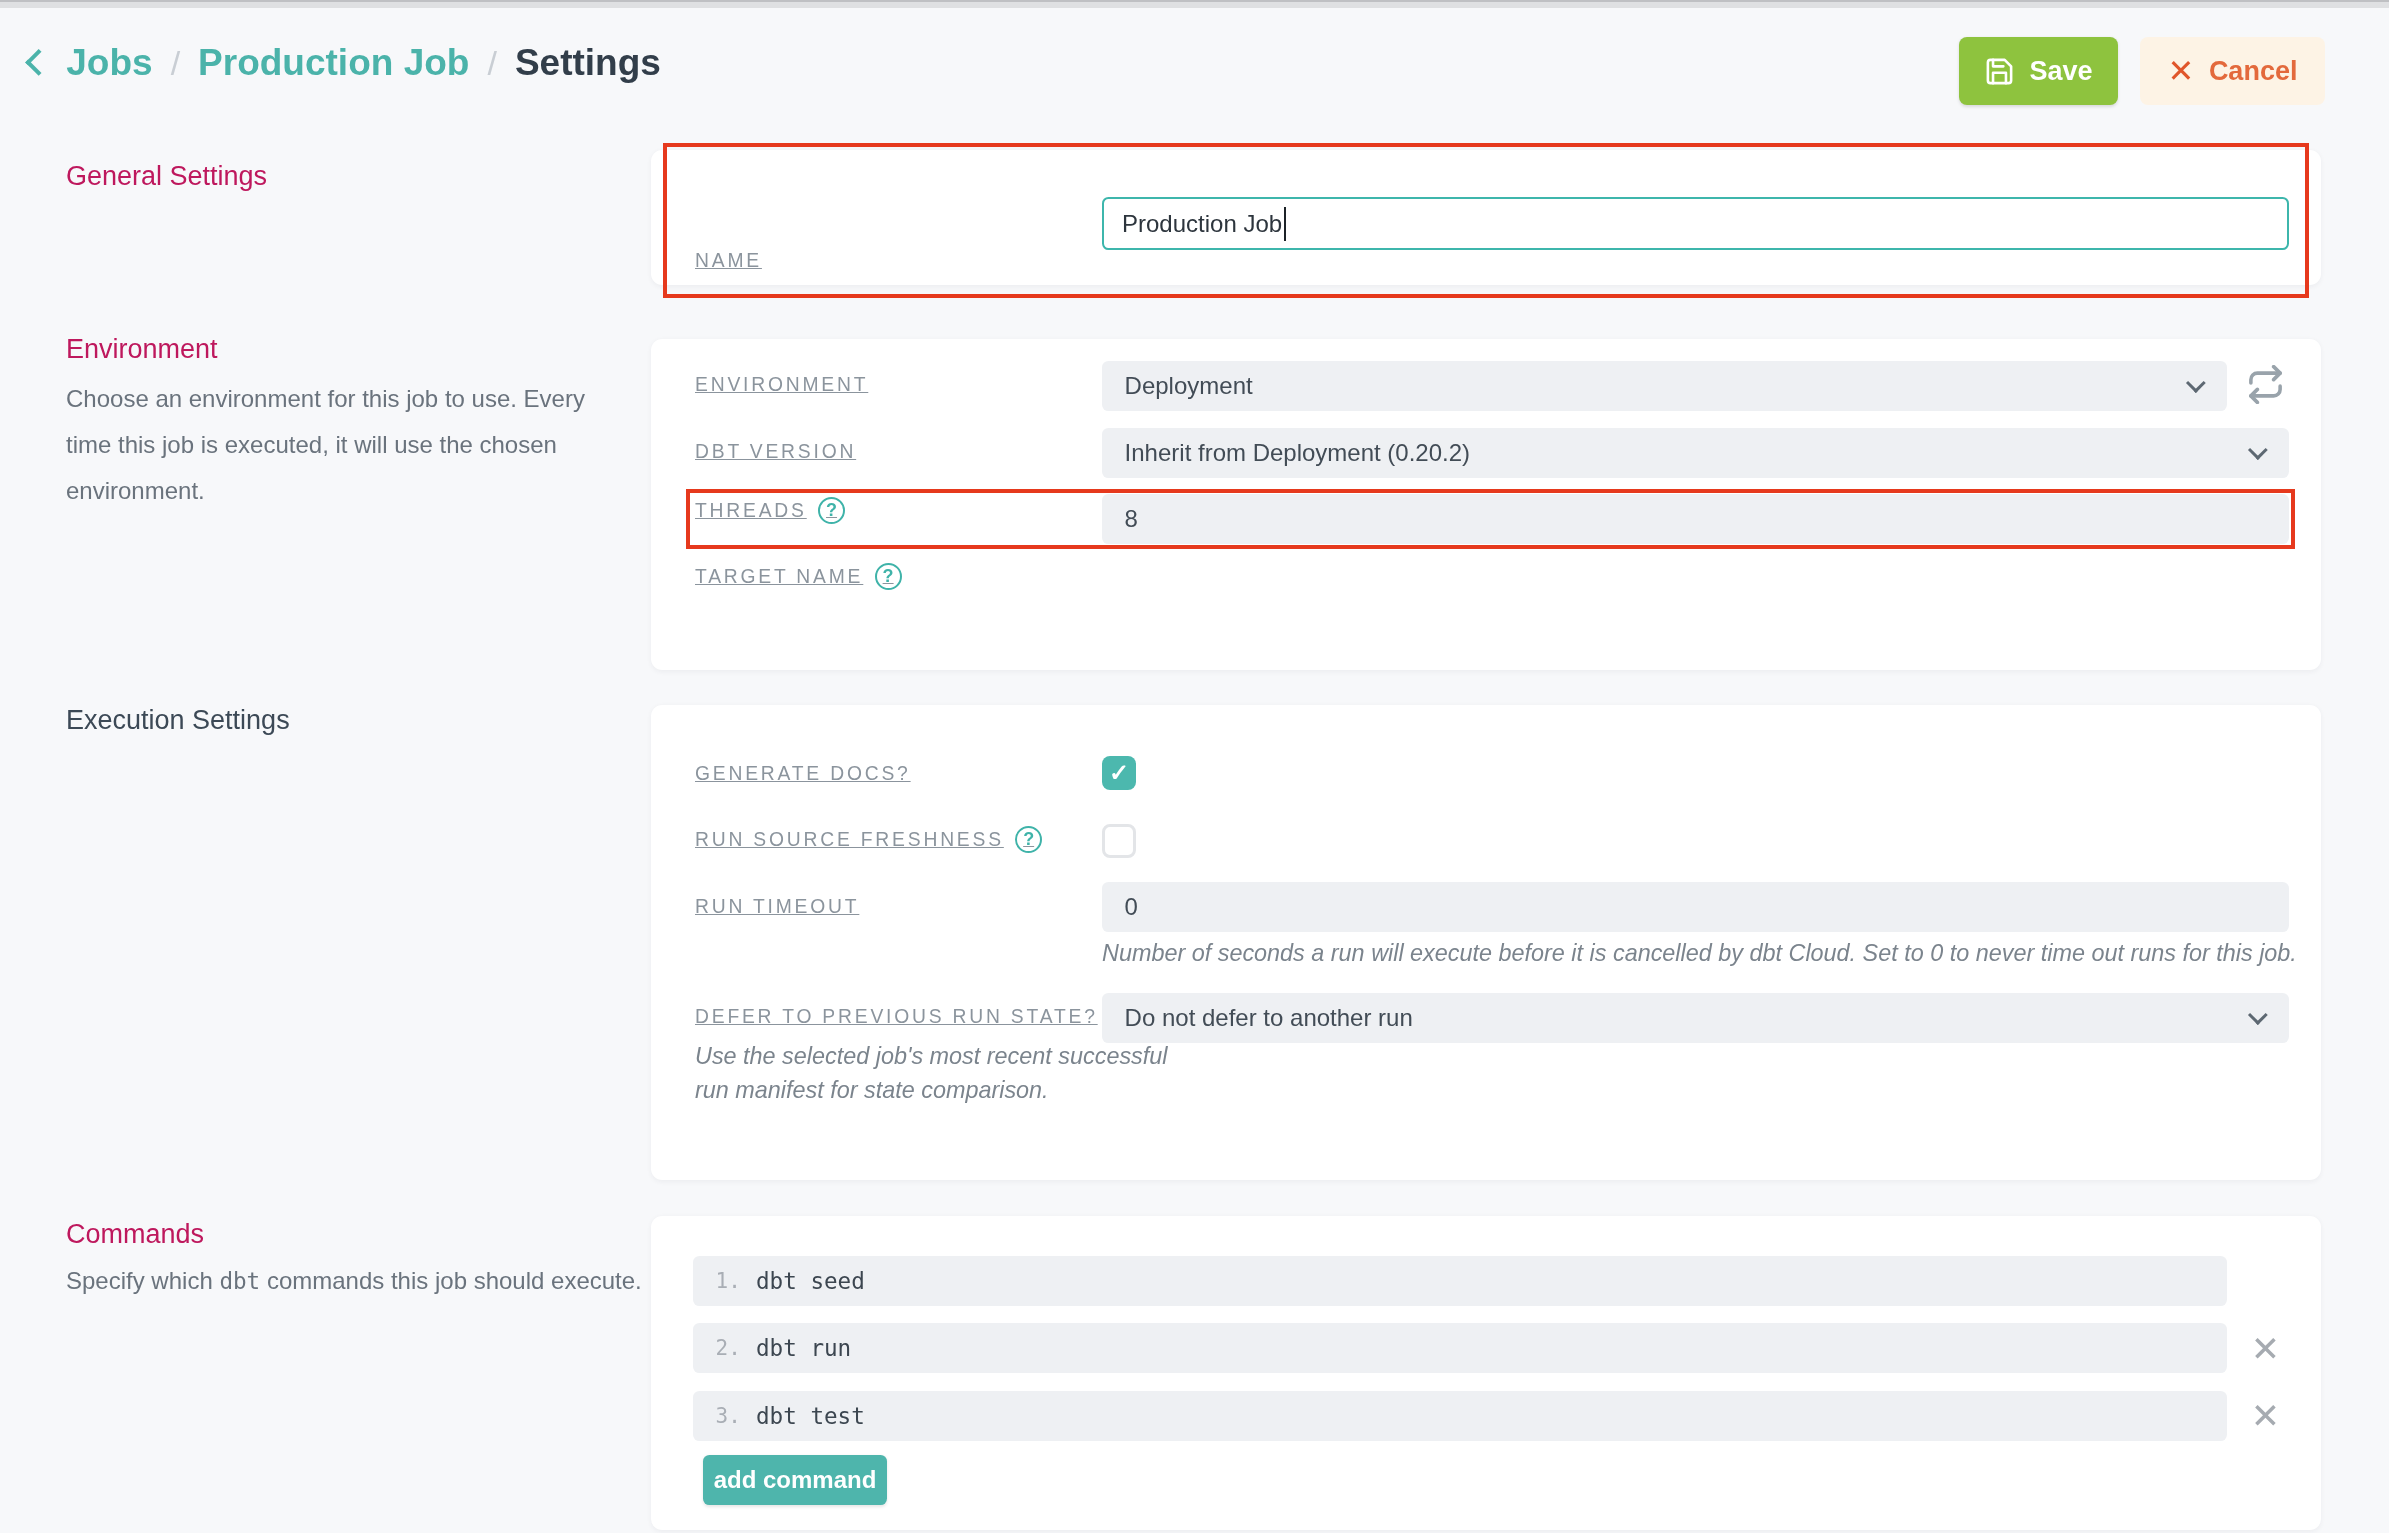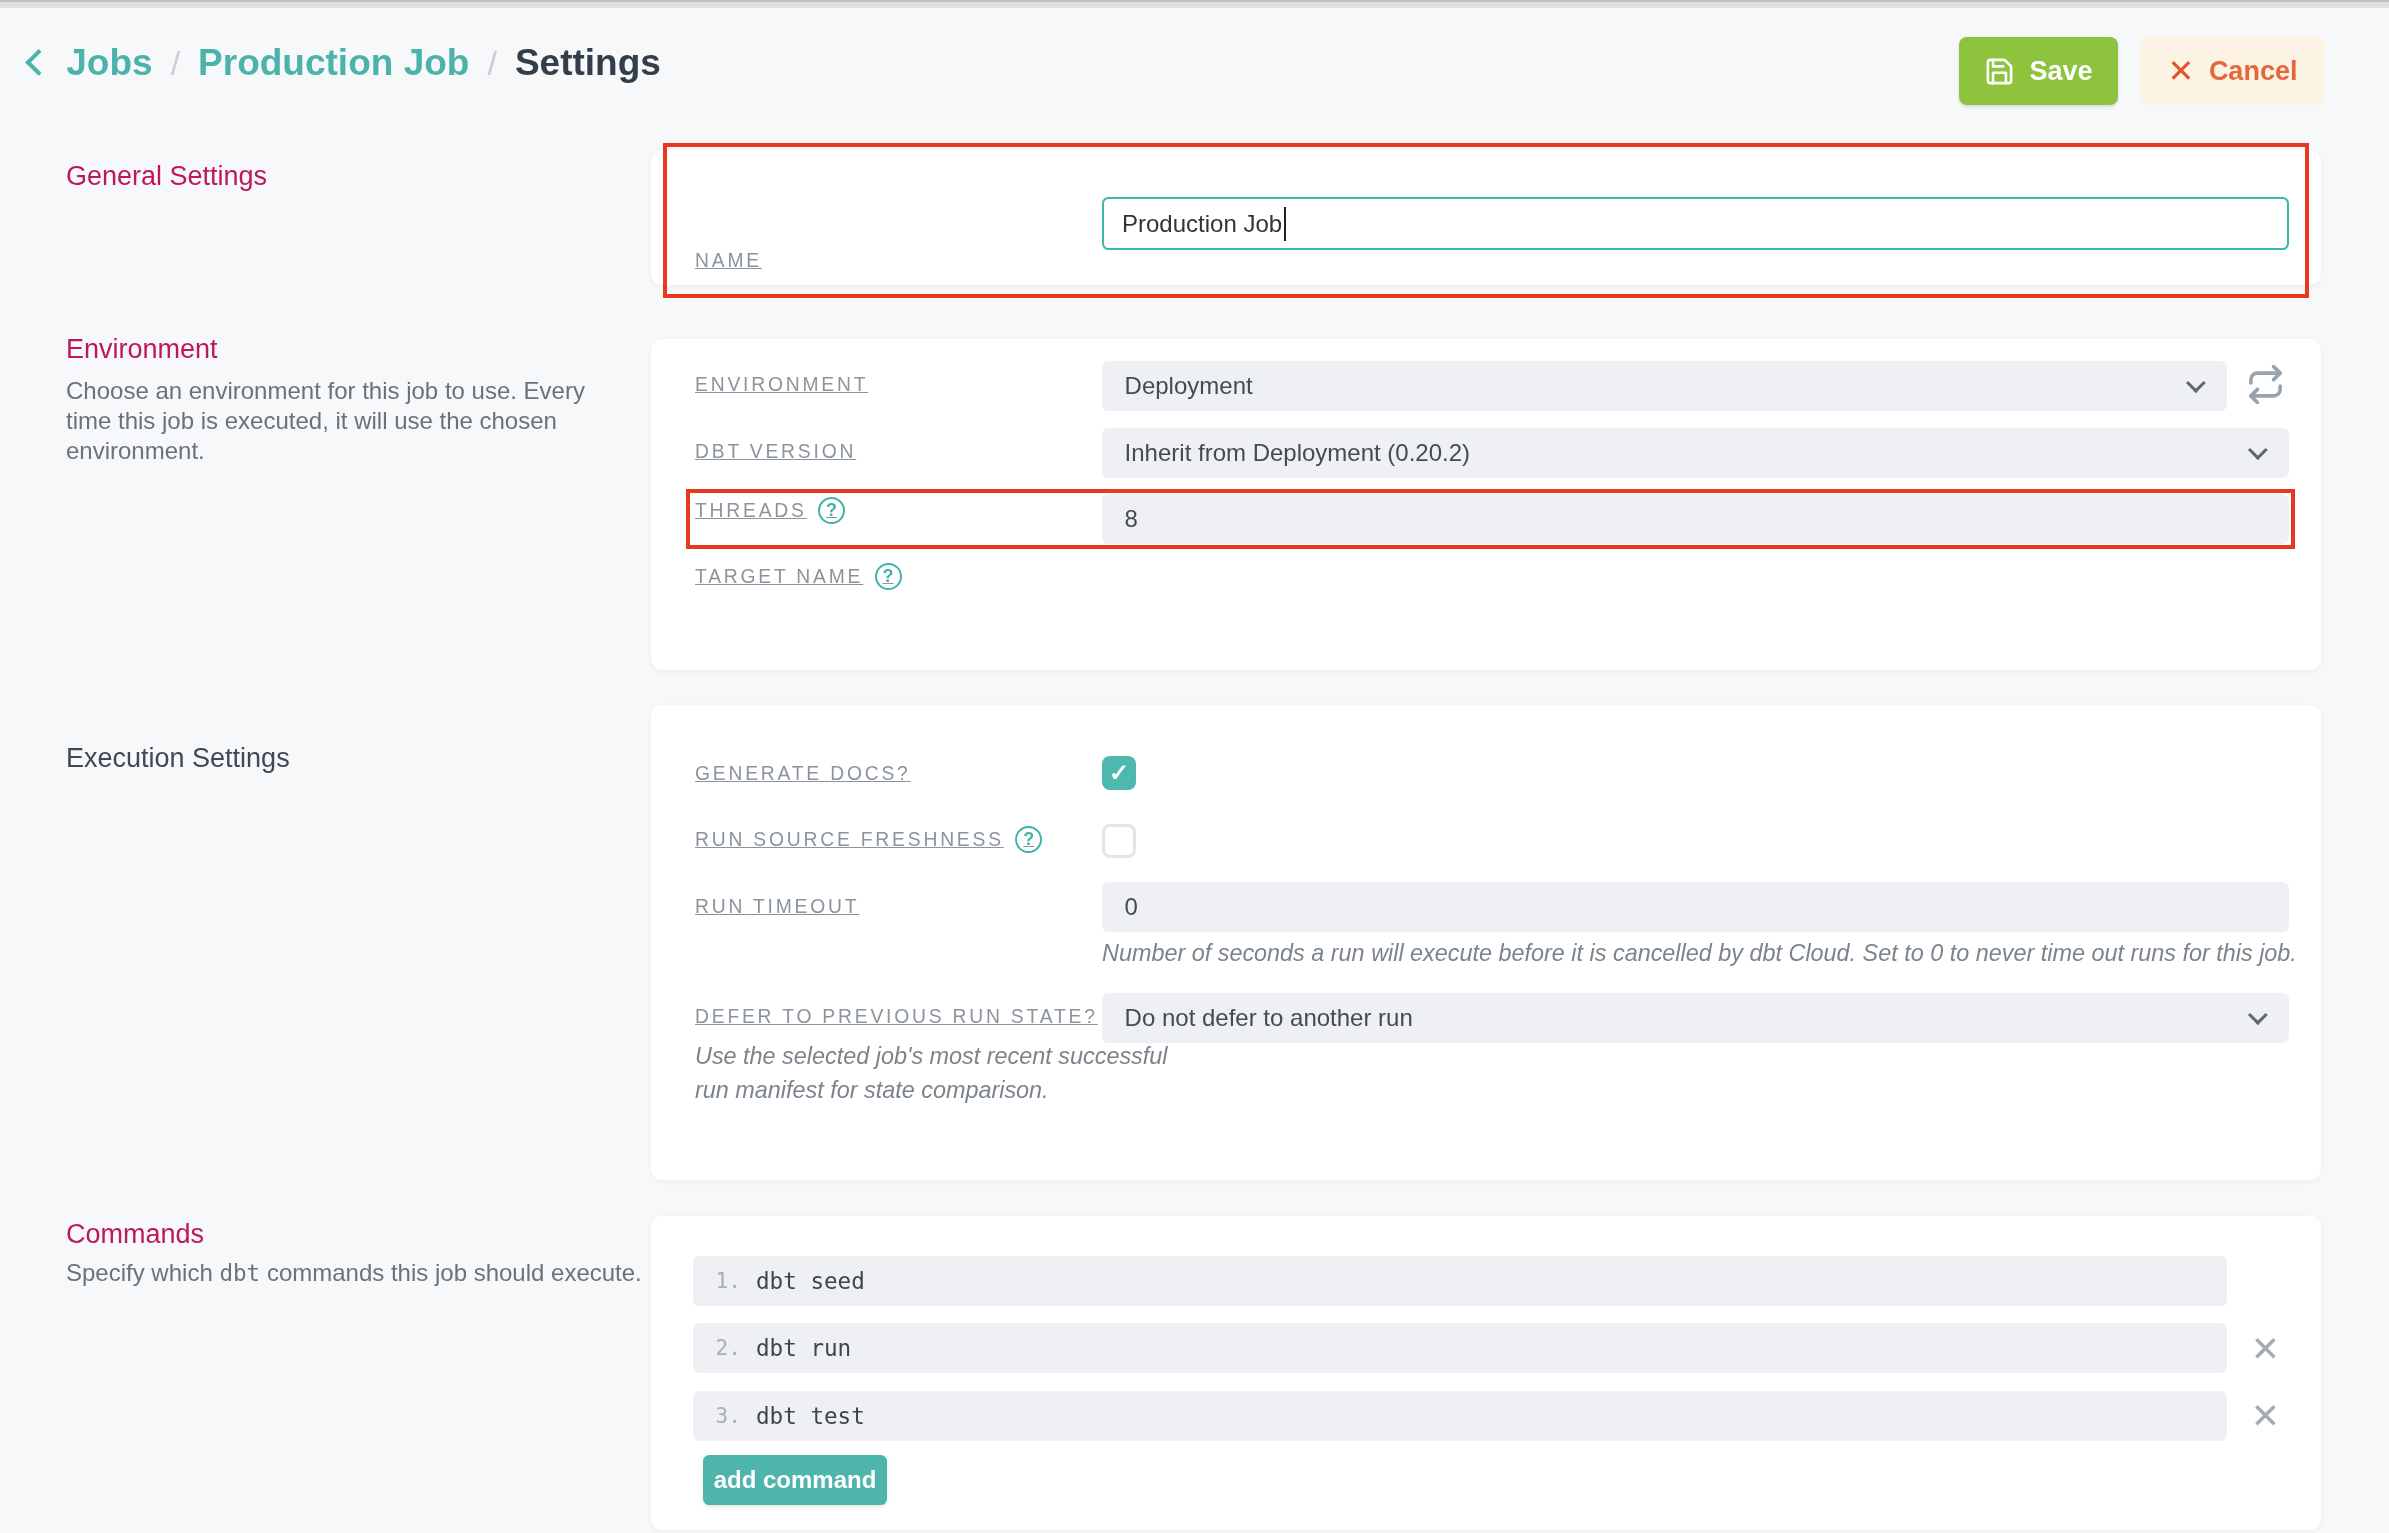--- a/index.html
+++ b/index.html
@@ -24,21 +24,21 @@
   .btn { display:flex; align-items:center; justify-content:center; gap:14.5px;
          height:68px; border:none; border-radius:8px; font-size:27px; font-weight:700;
          font-family:"Liberation Sans", sans-serif; cursor:pointer; }
   .btn.save { width:159px; background:#8ec33e; color:#ffffff; box-shadow:0 1.6px 3.2px rgba(0,0,0,.12);gap:14px; }
   .btn.cancel { width:185px; background:#fdf3e5; color:#e3693c; }
   .btn.cancel .xglyph { color:#e0562b; font-size:32px; font-weight:400; }
 
   
   .sec-h { position:absolute; left:66px; font-size:27px; font-weight:400; color:#be185d; }
   .sec-h.regular { font-weight:400; color:#3c4956; }
-  .sec-desc { position:absolute; left:66px; font-size:24px; color:#6a737d; line-height:30px; }
+  .sec-desc { position:absolute; left:66px; font-size:24px; color:#6a737d; line-height:46px; }
   .mono { font-family:"DejaVu Sans Mono","Liberation Mono",monospace; font-size:22.6px; }
 
   
   .card { position:absolute; left:651px; width:1670px; background:#ffffff; border-radius:11.3px;
           box-shadow:0 1.6px 4.8px rgba(30,40,50,.05); }
   .label { position:absolute; left:44px; font-size:19.3px; letter-spacing:2.8px; color:#8b949d;
            display:flex; align-items:center;text-decoration:underline; }
   .help { display:inline-flex; align-items:center; justify-content:center; width:27px; height:27px;
           border:2.4px solid #3fb3a9; border-radius:50%; color:#3fb3a9; font-size:18px; font-weight:700;
           letter-spacing:0; margin-left:11.3px; cursor:pointer; }
@@ -155,21 +155,21 @@
       <span>8</span>
     </div>
 
     <span class="label" style="top:224px;">
       <span>TARGET NAME</span>
       <span class="help">?</span>
     </span>
   </div>
   <div class="annotation" style="left:686px; top:489px; width:1609px; height:60px;"></div>
 
-  <h2 class="sec-h regular" style="top:705px;margin-top:38px;">Execution Settings</h2>
+  <h2 class="sec-h regular" style="top:705px;">Execution Settings</h2>
 
   <div class="card" style="top:705px; height:475px;">
     <span class="label" style="top:58px;">GENERATE DOCS?</span>
     <span class="checkbox checked" style="top:51px;">
       <span>✓</span>
     </span>
 
     <span class="label" style="top:121px;">
       <span>RUN SOURCE FRESHNESS</span>
       <span class="help">?</span>

